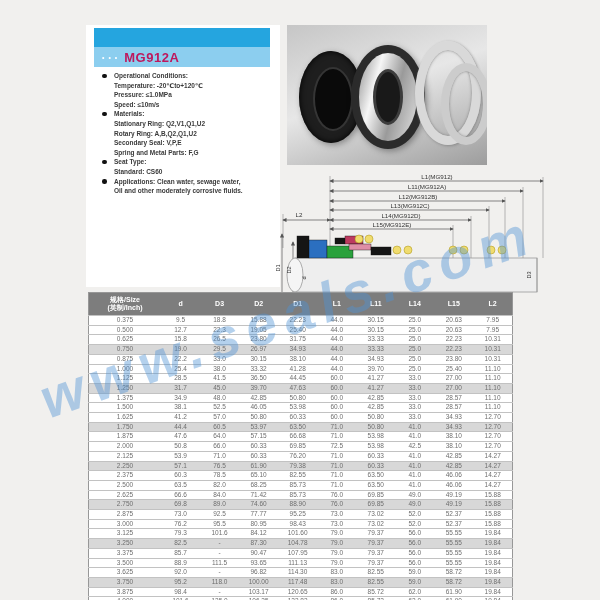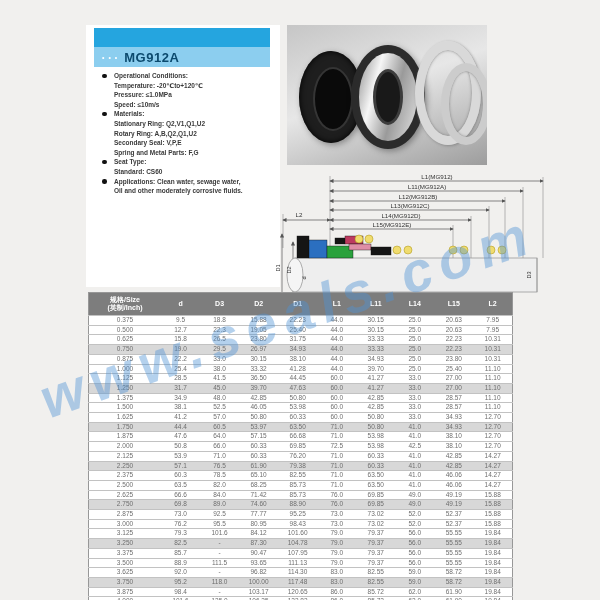--- a/index.html
+++ b/index.html
@@ -4,21 +4,21 @@
 <style>
   html,body{margin:0;padding:0;background:#f1f0ee;}
   .page{position:relative;width:600px;height:600px;background:#f1f0ee;overflow:hidden;
         font-family:"Liberation Sans","DejaVu Sans",sans-serif;}
   
   .card{position:absolute;left:86px;top:25px;width:194px;height:262px;background:#ffffff;}
   .strip-top{position:absolute;left:8px;top:3px;width:176px;height:19px;background:#25a5df;}
   .strip-title{position:absolute;left:8px;top:22px;width:176px;height:20px;background:#8cceef;
                display:flex;align-items:center;}
   .strip-dots{color:#ffffff;font-size:7px;letter-spacing:1px;margin:0 6px 0 8px;}
-  .strip-text{color:#0c4a6e;font-weight:bold;font-size:13px;letter-spacing:.5px;}
+  .strip-text{color:#be185d;font-weight:bold;font-size:13px;letter-spacing:.5px;}
   .specs{position:absolute;left:14px;top:46px;width:172px;}
   .spec-line{position:relative;padding-left:14px;font-size:6.5px;font-weight:bold;color:#3a3a3a;
              line-height:9.6px;}
   .spec-line .bullet{position:absolute;left:2px;top:2.5px;width:4.5px;height:4.5px;border-radius:50%;
              background:#111;}
   
   .photo{position:absolute;left:287px;top:25px;width:200px;height:140px;overflow:hidden;
          background:linear-gradient(160deg,#c6c6c6 0%,#e7e7e7 45%,#9d9d9d 100%);}
   .seat-ring{position:absolute;left:12px;top:26px;width:64px;height:92px;border-radius:50%;
          background:#1e1e1e;box-shadow:inset 0 0 6px #000, 2px 2px 6px rgba(0,0,0,.35);}

